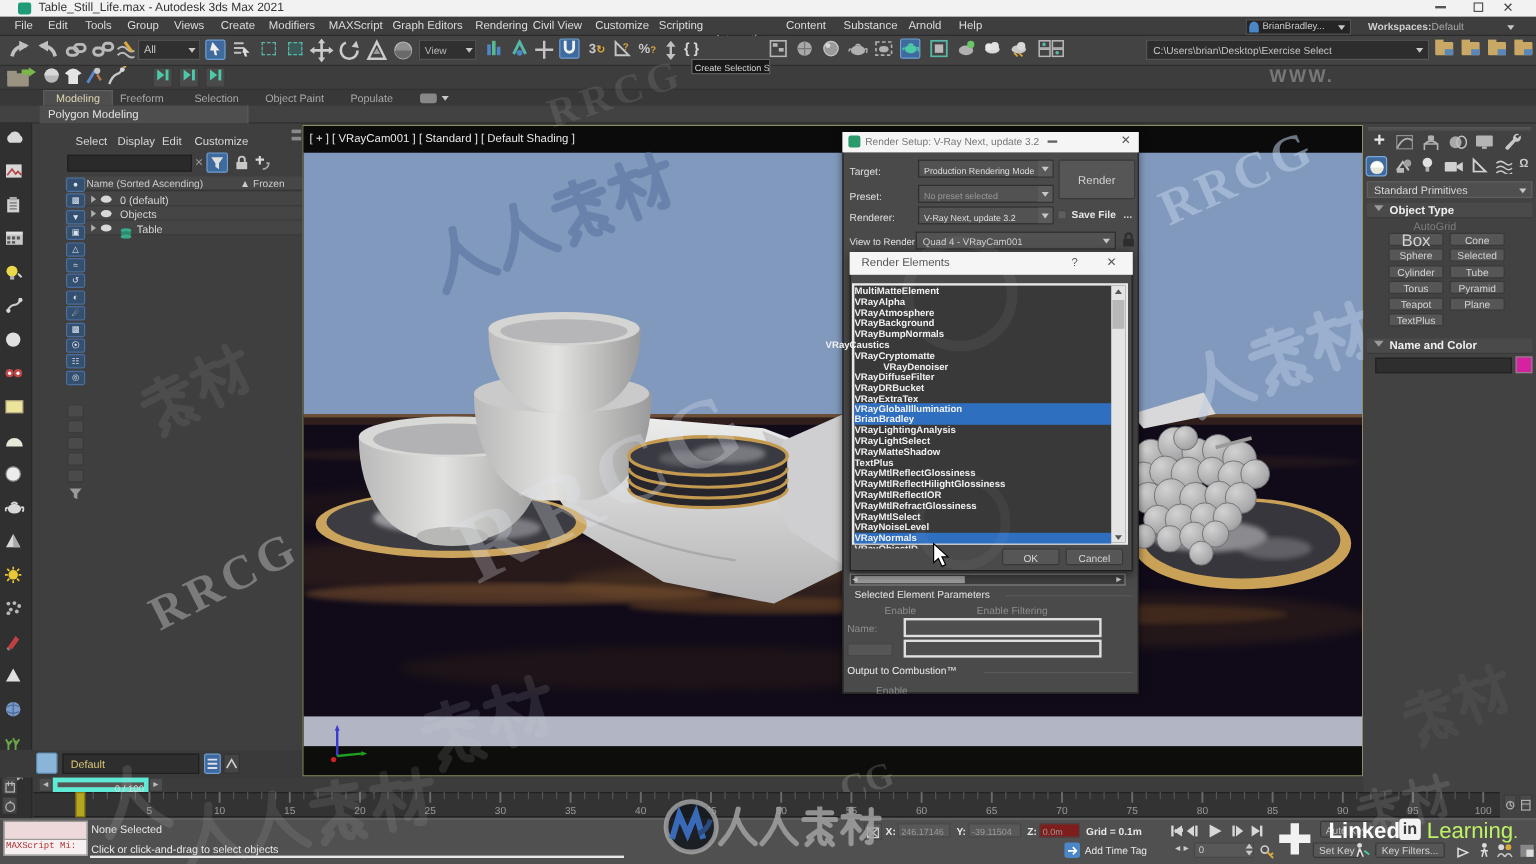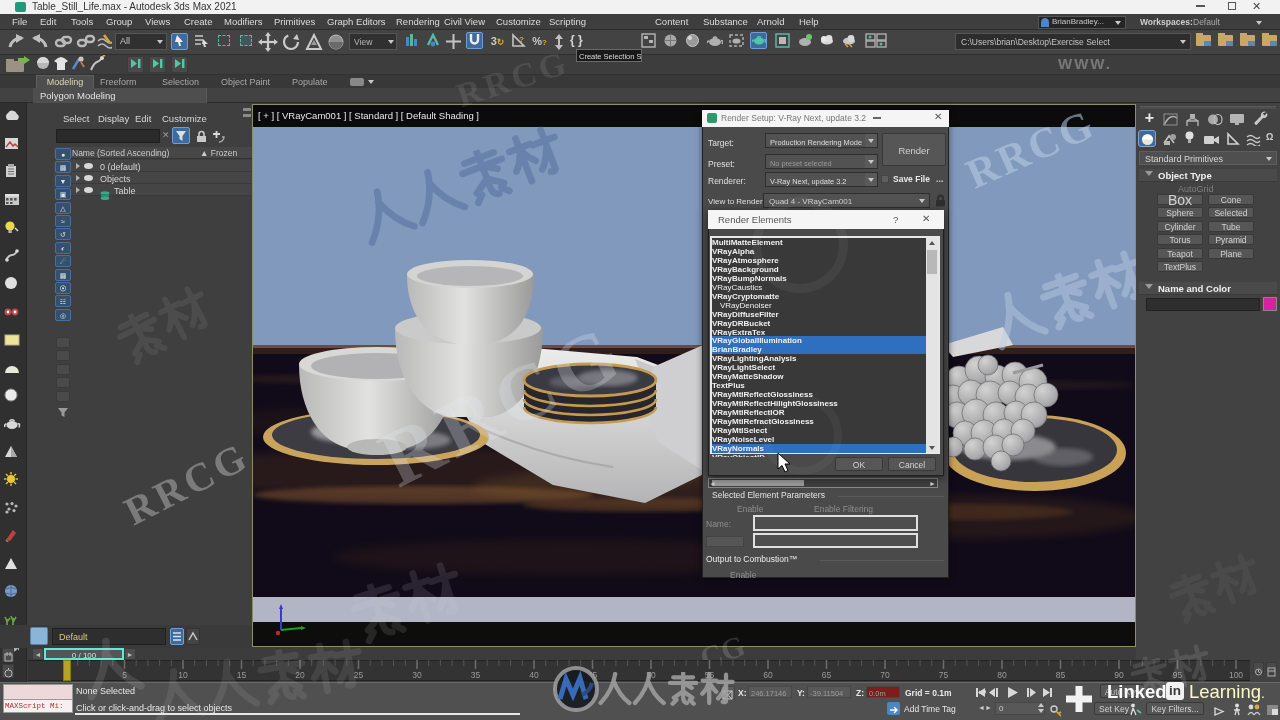--- a/index.html
+++ b/index.html
@@ -17,21 +17,21 @@
 <div class="a" style="left:1228px;top:2px;width:8px;height:8px;border:1.5px solid #555"></div>
 <div class="a" style="left:1252px;top:0px;font-size:11px;color:#444">✕</div>
 <div class="a" style="left:0;top:14px;width:1280px;height:16px;background:#3e3e3e;border-bottom:1px solid #2b2b2b"></div>
 <div class="a" style="left:12px;top:16px;font-size:9.5px;color:#dcdcdc">File</div>
 <div class="a" style="left:40px;top:16px;font-size:9.5px;color:#dcdcdc">Edit</div>
 <div class="a" style="left:71px;top:16px;font-size:9.5px;color:#dcdcdc">Tools</div>
 <div class="a" style="left:106px;top:16px;font-size:9.5px;color:#dcdcdc">Group</div>
 <div class="a" style="left:145px;top:16px;font-size:9.5px;color:#dcdcdc">Views</div>
 <div class="a" style="left:184px;top:16px;font-size:9.5px;color:#dcdcdc">Create</div>
 <div class="a" style="left:224px;top:16px;font-size:9.5px;color:#dcdcdc">Modifiers</div>
-<div class="a" style="left:274px;top:16px;font-size:9.5px;color:#dcdcdc">Primitives</div>
+<div class="a" style="left:274px;top:16px;font-size:9.5px;color:#dcdcdc">MAXScript</div>
 <div class="a" style="left:327px;top:16px;font-size:9.5px;color:#dcdcdc">Graph Editors</div>
 <div class="a" style="left:396px;top:16px;font-size:9.5px;color:#dcdcdc">Rendering</div>
 <div class="a" style="left:444px;top:16px;font-size:9.5px;color:#dcdcdc">Civil View</div>
 <div class="a" style="left:496px;top:16px;font-size:9.5px;color:#dcdcdc">Customize</div>
 <div class="a" style="left:549px;top:16px;font-size:9.5px;color:#dcdcdc">Scripting</div>
 <div class="a" style="left:597px;top:28px;font-size:9.5px;color:#dcdcdc">Interactive</div>
 <div class="a" style="left:655px;top:16px;font-size:9.5px;color:#dcdcdc">Content</div>
 <div class="a" style="left:703px;top:16px;font-size:9.5px;color:#dcdcdc">Substance</div>
 <div class="a" style="left:757px;top:16px;font-size:9.5px;color:#dcdcdc">Arnold</div>
 <div class="a" style="left:799px;top:16px;font-size:9.5px;color:#dcdcdc">Help</div>
@@ -629,23 +629,23 @@
 <div class="a" style="z-index:15;left:708px;top:210px;width:236px;height:19px;background:#f5f5f5"></div>
 <div class="a" style="z-index:16;left:718px;top:214px;font-size:9.5px;color:#555">Render Elements</div>
 <div class="a" style="z-index:16;left:893px;top:214px;font-size:9.5px;color:#555">?</div>
 <div class="a" style="z-index:16;left:922px;top:213px;font-size:10px;color:#555">✕</div>
 <div class="a" style="z-index:15;left:710px;top:236px;width:230px;height:218px;background:#393939;border:2px solid #e8e8e8"></div>
 <div class="a" style="z-index:16;left:712px;top:238.0px;width:214px;height:9px;font-size:8px;line-height:9px;color:#f0f0f0;font-weight:bold;white-space:nowrap;overflow:hidden">MultiMatteElement</div>
 <div class="a" style="z-index:16;left:712px;top:246.95px;width:214px;height:9px;font-size:8px;line-height:9px;color:#f0f0f0;font-weight:bold;white-space:nowrap;overflow:hidden">VRayAlpha</div>
 <div class="a" style="z-index:16;left:712px;top:255.9px;width:214px;height:9px;font-size:8px;line-height:9px;color:#f0f0f0;font-weight:bold;white-space:nowrap;overflow:hidden">VRayAtmosphere</div>
 <div class="a" style="z-index:16;left:712px;top:264.85px;width:214px;height:9px;font-size:8px;line-height:9px;color:#f0f0f0;font-weight:bold;white-space:nowrap;overflow:hidden">VRayBackground</div>
 <div class="a" style="z-index:16;left:712px;top:273.8px;width:214px;height:9px;font-size:8px;line-height:9px;color:#f0f0f0;font-weight:bold;white-space:nowrap;overflow:hidden">VRayBumpNormals</div>
-<div class="a" style="z-index:16;left:712px;top:282.75px;width:214px;height:9px;font-size:8px;line-height:9px;color:#f0f0f0;font-weight:normal;white-space:nowrap;overflow:hidden">VRayCaustics</div>
+<div class="a" style="z-index:16;left:688px;top:282.75px;width:214px;height:9px;font-size:8px;line-height:9px;color:#f0f0f0;font-weight:bold;white-space:nowrap;overflow:hidden">VRayCaustics</div>
 <div class="a" style="z-index:16;left:712px;top:291.7px;width:214px;height:9px;font-size:8px;line-height:9px;color:#f0f0f0;font-weight:bold;white-space:nowrap;overflow:hidden">VRayCryptomatte</div>
-<div class="a" style="z-index:16;left:720px;top:300.65px;width:186px;height:9px;font-size:8px;line-height:9px;color:#f0f0f0;font-weight:normal;white-space:nowrap;overflow:hidden">VRayDenoiser</div>
+<div class="a" style="z-index:16;left:736px;top:300.65px;width:186px;height:9px;font-size:8px;line-height:9px;color:#f0f0f0;font-weight:bold;white-space:nowrap;overflow:hidden">VRayDenoiser</div>
 <div class="a" style="z-index:16;left:712px;top:309.6px;width:214px;height:9px;font-size:8px;line-height:9px;color:#f0f0f0;font-weight:bold;white-space:nowrap;overflow:hidden">VRayDiffuseFilter</div>
 <div class="a" style="z-index:16;left:712px;top:318.55px;width:214px;height:9px;font-size:8px;line-height:9px;color:#f0f0f0;font-weight:bold;white-space:nowrap;overflow:hidden">VRayDRBucket</div>
 <div class="a" style="z-index:16;left:712px;top:327.5px;width:214px;height:9px;font-size:8px;line-height:9px;color:#f0f0f0;font-weight:bold;white-space:nowrap;overflow:hidden">VRayExtraTex</div>
 <div class="a" style="z-index:16;left:712px;top:336.45px;width:214px;height:9px;background:#2f6fc0;font-size:8px;line-height:9px;color:#f0f0f0;font-weight:bold;white-space:nowrap;overflow:hidden">VRayGlobalIllumination</div>
 <div class="a" style="z-index:16;left:712px;top:345.4px;width:214px;height:9px;background:#2f6fc0;font-size:8px;line-height:9px;color:#f0f0f0;font-weight:bold;white-space:nowrap;overflow:hidden">BrianBradley</div>
 <div class="a" style="z-index:16;left:712px;top:354.35px;width:214px;height:9px;font-size:8px;line-height:9px;color:#f0f0f0;font-weight:bold;white-space:nowrap;overflow:hidden">VRayLightingAnalysis</div>
 <div class="a" style="z-index:16;left:712px;top:363.29999999999995px;width:214px;height:9px;font-size:8px;line-height:9px;color:#f0f0f0;font-weight:bold;white-space:nowrap;overflow:hidden">VRayLightSelect</div>
 <div class="a" style="z-index:16;left:712px;top:372.25px;width:214px;height:9px;font-size:8px;line-height:9px;color:#f0f0f0;font-weight:bold;white-space:nowrap;overflow:hidden">VRayMatteShadow</div>
 <div class="a" style="z-index:16;left:712px;top:381.2px;width:214px;height:9px;font-size:8px;line-height:9px;color:#f0f0f0;font-weight:bold;white-space:nowrap;overflow:hidden">TextPlus</div>
 <div class="a" style="z-index:16;left:712px;top:390.15px;width:214px;height:9px;font-size:8px;line-height:9px;color:#f0f0f0;font-weight:bold;white-space:nowrap;overflow:hidden">VRayMtlReflectGlossiness</div>
@@ -752,21 +752,21 @@
 <div class="a" style="left:1263px;top:297px;width:14px;height:14px;background:#d621a0;border:1px solid #888"></div>
 <div class="a" style="left:2px;top:648px;width:12px;height:14px;background:#4a4a4a;border:1px solid #3a3a3a"><svg width="9" height="11" viewBox="0 0 9 11" style="margin:0.5px">
       <rect x="1" y="2" width="7" height="7" fill="none" stroke="#b8b8b8"></rect>
       <path d="M3 0 v4 M6 0 v4" stroke="#b8b8b8"></path>
     </svg></div>
 <div class="a" style="left:2px;top:664px;width:12px;height:14px;background:#4a4a4a;border:1px solid #3a3a3a"><svg width="9" height="11" viewBox="0 0 9 11" style="margin:0.5px">
       <circle cx="4.5" cy="5.5" r="3.6" fill="none" stroke="#b8b8b8"></circle>
       <path d="M4.5 2 v-2" stroke="#b8b8b8"></path>
     </svg></div>
 <div class="a" style="left:32px;top:648px;width:12px;height:12px;background:#4e4e4e;border:1px solid #3a3a3a;color:#bbb;font-size:7px;text-align:center;line-height:11px">◄</div>
-<div class="a" style="left:44px;top:648px;width:80px;height:12px;background:#555;border:2px solid #5eead4;color:#ddd;font-size:8px;text-align:center;line-height:11px">0 / 100</div>
+<div class="a" style="left:44px;top:648px;width:80px;height:12px;background:#555;border:4px solid #5eead4;color:#ddd;font-size:8px;text-align:right;line-height:11px">0 / 100</div>
 <div class="a" style="left:124px;top:648px;width:12px;height:12px;background:#4e4e4e;border:1px solid #3a3a3a;color:#bbb;font-size:7px;text-align:center;line-height:11px">►</div>
 <div class="a" style="left:28px;top:660px;width:1222px;height:21px;background:#333;border-top:1px solid #222;border-bottom:1px solid #222"></div>
 <svg class="a" style="left:28px;top:660px" width="1222" height="21" viewBox="28 0 1222 21">
     <line x1="66.0" y1="0" x2="66.0" y2="9" stroke="#6a6a6a" stroke-width="1.6"></line>
     <text x="66.0" y="18" font-size="8.5" fill="#9a9a9a" text-anchor="middle">0</text>
     <line x1="77.7" y1="0" x2="77.7" y2="6" stroke="#555" stroke-width="1"></line>
     <line x1="89.4" y1="0" x2="89.4" y2="6" stroke="#555" stroke-width="1"></line>
     <line x1="101.1" y1="0" x2="101.1" y2="6" stroke="#555" stroke-width="1"></line>
     <line x1="112.8" y1="0" x2="112.8" y2="6" stroke="#555" stroke-width="1"></line>
     <line x1="124.5" y1="0" x2="124.5" y2="9" stroke="#6a6a6a" stroke-width="1.6"></line>
@@ -997,21 +997,21 @@
       <g transform="translate(102.96000000000001,0) scale(0.33)">
         <path d="M25 6 V94 M5 26 H47 M24 32 C20 46 12 58 4 66 M26 32 C32 44 40 54 46 60 M52 30 H96 M76 8 V86 Q76 94 66 90 M74 44 C68 60 60 72 52 80" fill="none" stroke-linecap="round"></path>
       </g>
     </g>
   </svg>
 <div class="a" style="z-index:40;left:1062px;top:682px;width:34px;height:34px"><svg width="34" height="34" viewBox="0 0 34 34">
       <path d="M17 4 V30 M4 17 H30" stroke="#f2f2f2" stroke-width="7"></path>
     </svg></div>
 <div class="a" style="z-index:41;left:1107px;top:681px;font-size:18.5px;font-weight:bold;color:#fafafa;letter-spacing:0px">Linked</div>
 <div class="a" style="z-index:41;left:1166px;top:682px;width:18px;height:18px;background:#f2f2f2;border-radius:3px;color:#3c3c3c;font-size:13.5px;font-weight:bold;text-align:center;line-height:17px">in</div>
-<div class="a" style="z-index:41;left:1189px;top:681px;font-size:18.5px;color:#fef9c3">Learning<span style="font-size:14px">.</span></div>
+<div class="a" style="z-index:41;left:1189px;top:681px;font-size:18.5px;color:#bef264">Learning<span style="font-size:14px">.</span></div>
 <svg class="a" style="left:1130px;top:648px;opacity:0.14;transform:rotate(-15deg)" width="103" height="48" viewBox="0 0 103 48">
     <g stroke="#d0d0d0" stroke-width="11">
       <g transform="translate(0.0,0) scale(0.4)">
         <path d="M20 16 H80 M10 33 H90 M50 2 V50 M56 36 L76 48 M50 50 V76 M48 60 L22 78 M52 60 L78 78 M30 84 L18 96 M70 84 L82 96 M50 76 Q50 92 62 94" fill="none" stroke-linecap="round"></path>
       </g>
       <g transform="translate(41.6,0) scale(0.4)">
         <path d="M25 6 V94 M5 26 H47 M24 32 C20 46 12 58 4 66 M26 32 C32 44 40 54 46 60 M52 30 H96 M76 8 V86 Q76 94 66 90 M74 44 C68 60 60 72 52 80" fill="none" stroke-linecap="round"></path>
       </g>
     </g>
   </svg>

